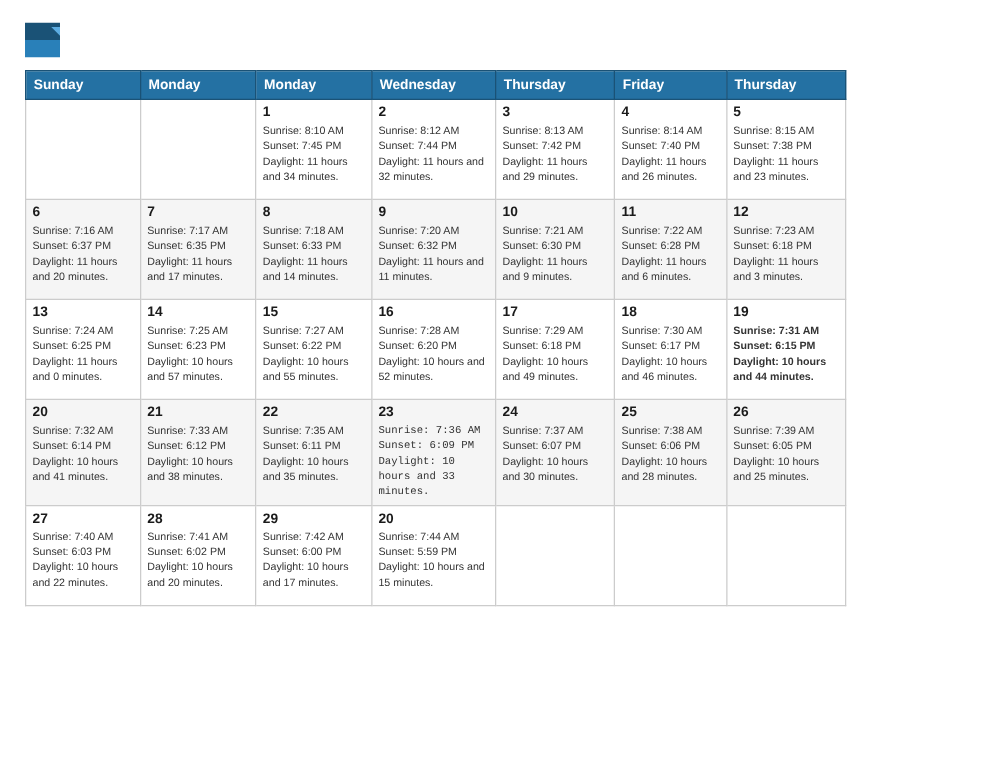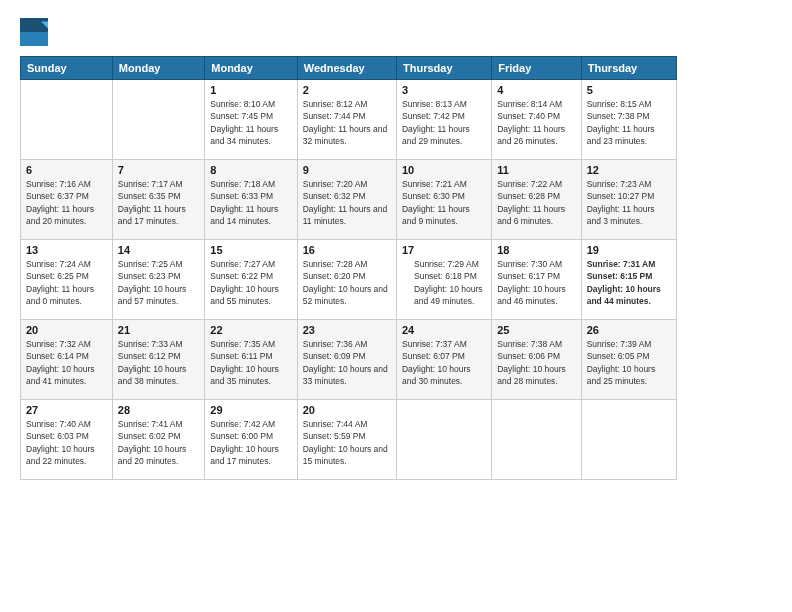--- a/index.html
+++ b/index.html
@@ -200,21 +200,21 @@
           </td>
           <td>
             <span class="day-num">11</span>
             <div class="day-info" style="white-space: pre-line;">Sunrise: 7:22 AM
 Sunset: 6:28 PM
 Daylight: 11 hours and 6 minutes.</div>
           </td>
           <td>
             <span class="day-num">12</span>
             <div class="day-info" style="white-space: pre-line;">Sunrise: 7:23 AM
-Sunset: 10:27 PM
+Sunset: 6:18 PM
 Daylight: 11 hours and 3 minutes.</div>
           </td>
         </tr>
         <tr>
           <td>
             <span class="day-num">13</span>
             <div class="day-info" style="white-space: pre-line;">Sunrise: 7:24 AM
 Sunset: 6:25 PM
 Daylight: 11 hours and 0 minutes.</div>
           </td>
@@ -231,21 +231,21 @@
 Daylight: 10 hours and 55 minutes.</div>
           </td>
           <td>
             <span class="day-num">16</span>
             <div class="day-info" style="white-space: pre-line;">Sunrise: 7:28 AM
 Sunset: 6:20 PM
 Daylight: 10 hours and 52 minutes.</div>
           </td>
           <td>
             <span class="day-num">17</span>
-            <div class="day-info" style="white-space: pre-line; margin-left: 12px;">Sunrise: 7:29 AM
+            <div class="day-info" style="white-space: pre-line;">Sunrise: 7:29 AM
 Sunset: 6:18 PM
 Daylight: 10 hours and 49 minutes.</div>
           </td>
           <td>
             <span class="day-num">18</span>
             <div class="day-info" style="white-space: pre-line;">Sunrise: 7:30 AM
 Sunset: 6:17 PM
 Daylight: 10 hours and 46 minutes.</div>
           </td>
           <td>
@@ -269,21 +269,21 @@
 Daylight: 10 hours and 38 minutes.</div>
           </td>
           <td>
             <span class="day-num">22</span>
             <div class="day-info" style="white-space: pre-line;">Sunrise: 7:35 AM
 Sunset: 6:11 PM
 Daylight: 10 hours and 35 minutes.</div>
           </td>
           <td>
             <span class="day-num">23</span>
-            <div class="day-info" style="white-space: pre-line;">Sunrise: 7:36 AM
+            <div class="day-info" style="white-space: pre-line; font-family: Liberation Mono, monospace;">Sunrise: 7:36 AM
 Sunset: 6:09 PM
 Daylight: 10 hours and 33 minutes.</div>
           </td>
           <td>
             <span class="day-num">24</span>
             <div class="day-info" style="white-space: pre-line;">Sunrise: 7:37 AM
 Sunset: 6:07 PM
 Daylight: 10 hours and 30 minutes.</div>
           </td>
           <td>

